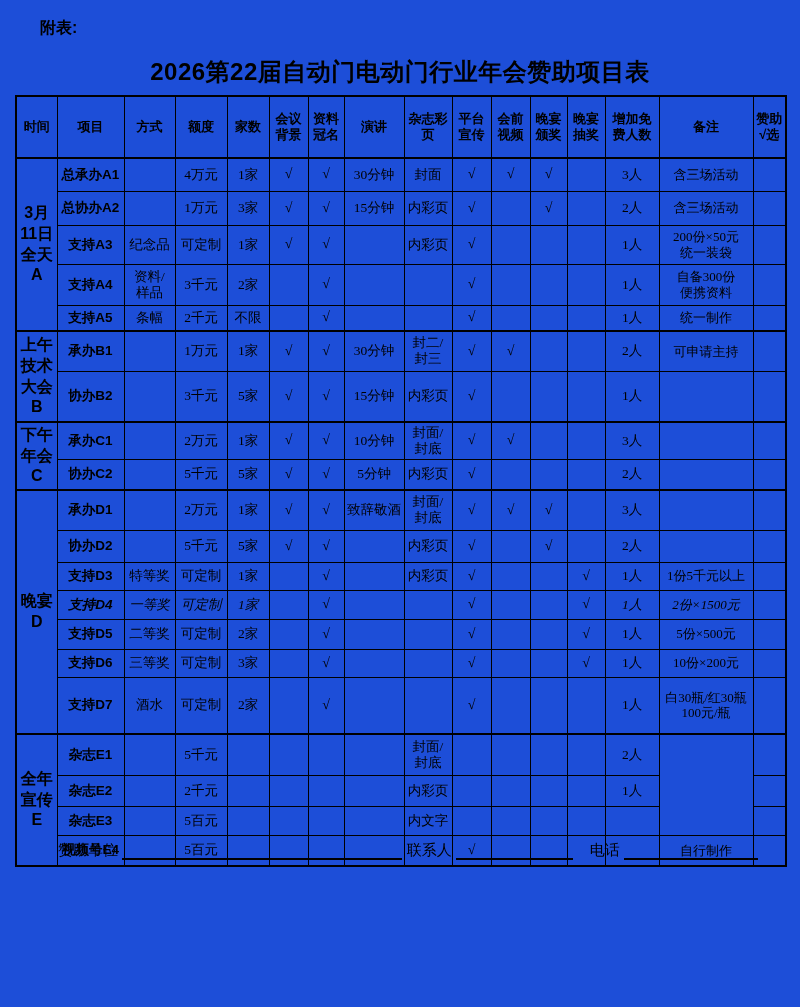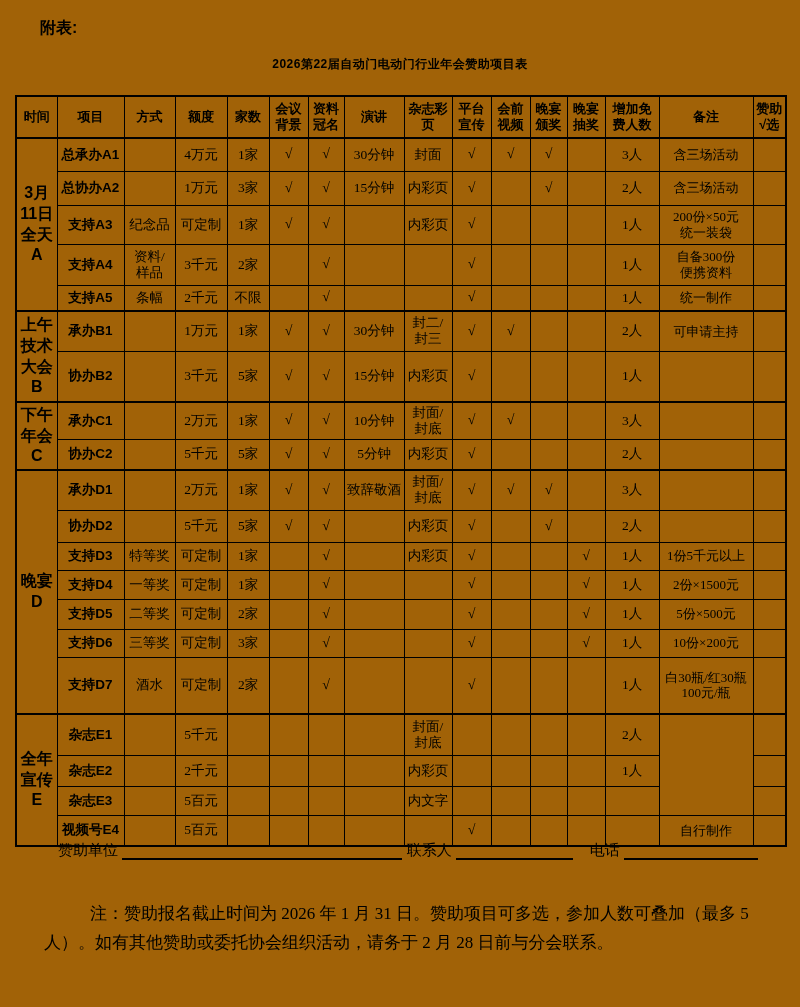--- a/index.html
+++ b/index.html
@@ -1,28 +1,28 @@
 <!DOCTYPE html>
 <html><head>
 <meta charset="utf-8">
 <style>
   * { margin:0; padding:0; box-sizing:border-box; }
   html,body { background:#e8e8e8; }
   body { font-family:"Liberation Sans", sans-serif; color:#000; }
   .page {
-    position:relative; width:800px; height:1007px; background:#a16207;
+    position:relative; width:800px; height:1007px; background:#1d4ed8;
     margin:0 auto; overflow:hidden;
   }
   .annex {
     position:absolute; left:40px; top:18px;
     font-size:16px; font-weight:bold;
   }
   .title {
     position:absolute; left:0; top:56px; width:100%;
-    text-align:center; font-size:12px; font-weight:bold; letter-spacing:0.5px;
+    text-align:center; font-size:24px; font-weight:bold; letter-spacing:0.5px;
   }
   table.sheet {
     position:absolute; left:15px; top:95px;
     border-collapse:collapse; table-layout:fixed; width:770px;
     border:2px solid #000;
   }
   table.sheet th, table.sheet td {
     border:1px solid #000;
     text-align:center; vertical-align:middle;
     padding:0 1px; overflow:hidden;
@@ -74,21 +74,21 @@
         <col style="width: 48px;">
         <col style="width: 39px;">
         <col style="width: 39px;">
         <col style="width: 37px;">
         <col style="width: 38px;">
         <col style="width: 54px;">
         <col style="width: 94px;">
         <col style="width: 33px;">
       </colgroup>
     <thead>
-        <tr style="height: 42px; margin-top: 36px;">
+        <tr style="height: 62px; margin-top: 36px;">
           <th class="hdr">时间</th>
           <th class="hdr">项目</th>
           <th class="hdr">方式</th>
           <th class="hdr">额度</th>
           <th class="hdr">家数</th>
           <th class="hdr">会议
 背景</th>
           <th class="hdr">资料
 冠名</th>
           <th class="hdr">演讲</th>
@@ -326,21 +326,21 @@
           <td class="val"></td>
           <td class="val">内彩页</td>
           <td class="val check">√</td>
           <td class="val"></td>
           <td class="val"></td>
           <td class="val check">√</td>
           <td class="val">1人</td>
           <td class="val remark">1份5千元以上</td>
           <td class="val"></td>
         </tr>
-        <tr style="height: 29px;">
+        <tr style="height: 29px; font-style: italic;">
           <td class="proj">支持D4</td>
           <td class="val">一等奖</td>
           <td class="val">可定制</td>
           <td class="val">1家</td>
           <td class="val"></td>
           <td class="val check">√</td>
           <td class="val"></td>
           <td class="val"></td>
           <td class="val check">√</td>
           <td class="val"></td>
@@ -478,15 +478,14 @@
   <div class="signature">
     <span class="sig-label">赞助单位</span>
     <span class="sig-line w1"></span>
     <span class="sig-label">联系人</span>
     <span class="sig-line w2"></span>
     <span class="gap"></span>
     <span class="sig-label">电话</span>
     <span class="sig-line w3"></span>
   </div>
 
-  <p class="note">注：赞助报名截止时间为 2026 年 1 月 31 日。赞助项目可多选，参加人数可叠加（最多 5 人）。如有其他赞助或委托协会组织活动，请务于 2 月 28 日前与分会联系。</p>
 
 </div>
 
 </body></html>

